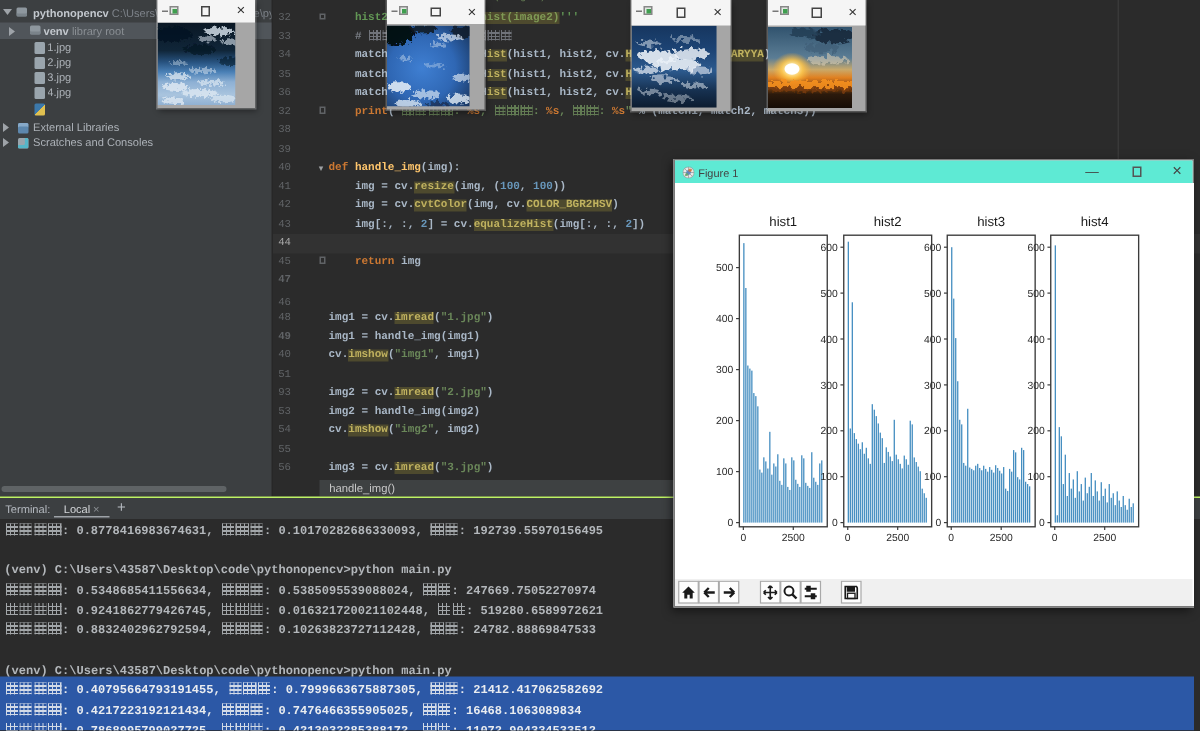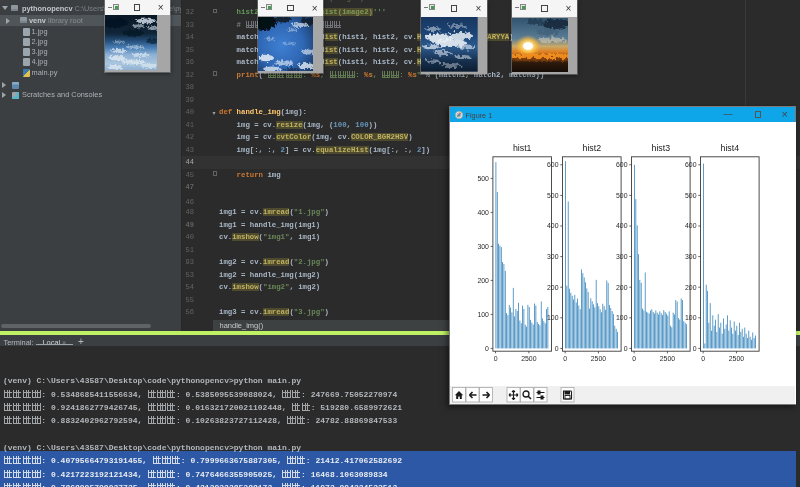--- a/index.html
+++ b/index.html
@@ -33,21 +33,21 @@
 #curline { position:absolute; left:0; top:156.2px; width:619px; height:12.5px; background:#323232; }
 #guide { position:absolute; left:564px; top:0; width:1px; height:331px; background:#393939; }
 #pdivider { position:absolute; left:181px; top:0; width:1px; height:331px; background:#272727; }
 #l31 { position:absolute; left:38px; top:-8.2px; height:12.65px; line-height:12.65px; font-family:"Liberation Mono",monospace; font-size:7.33px; color:#5f7550; white-space:pre; }
 
 
 #hint { position:absolute; left:213px; top:319.8px; width:380px; height:11.6px; background:#3e4142; }
 #hint span { position:absolute; left:6.5px; top:1.2px; font-size:7.5px; color:#c8c8c8; font-family:"Liberation Sans",sans-serif; }
 
 
-#tbar { position:absolute; left:0; top:331px; width:800px; height:14.5px; background:#3c3f41; border-top:4px solid #bef264; }
+#tbar { position:absolute; left:0; top:331px; width:800px; height:14.5px; background:#3c3f41; border-top:1px solid #bef264; }
 #tbar .tl1 { position:absolute; left:3.5px; top:2.6px; font-size:7.4px; color:#b5bac0; }
 #tbar .tl2 { position:absolute; left:42.5px; top:2.6px; font-size:7.4px; color:#d4d7da; }
 #tbar .tlx { position:absolute; left:62px; top:2.6px; font-size:7.4px; color:#8a8e92; }
 #tbar .tplus { position:absolute; left:78px; top:0.6px; font-size:10px; color:#b5bac0; }
 #tunder { position:absolute; left:36px; top:343.6px; width:37px; height:1.3px; background:#9da2a7; }
 #term { position:absolute; left:0; top:345.5px; width:800px; height:141.5px; background:#2b2b2b; }
 .tl { position:absolute; left:2.9px; height:13.3px; line-height:13.3px; font-family:"Liberation Mono",monospace; font-size:8.03px; font-weight:bold; color:#b3b7bb; white-space:pre; }
 #tsel { position:absolute; left:0; top:105.5px; width:796px; height:36px; background:#2c58a6; }
 .tl.tsl { color:#e9ecf0; }
 
@@ -63,21 +63,21 @@
 .cvw { position:absolute; top:0; background:#a6a6a6; box-shadow:0 0 0 1px rgba(255,255,255,0.25), 1px 2px 4px rgba(0,0,0,0.4); }
 .cvtb { position:absolute; left:0; top:0; width:100%; background:#f5f5f5; }
 .cvdash { position:absolute; left:3px; top:6.5px; width:4px; height:1.6px; background:#777; }
 .cvic { position:absolute; left:8.5px; top:3.5px; width:6px; height:6px; background:#e3e8e3; border:1px solid #888; }
 .cvic:after { content:""; position:absolute; left:0.8px; top:1px; width:3px; height:3px; background:#3f9e4f; }
 .cvmax { position:absolute; left:50%; margin-left:-3.5px; width:6.8px; height:6.8px; border:1.1px solid #444; }
 .cvx { position:absolute; right:6px; font-size:10px; color:#333; line-height:11px; font-family:"Liberation Sans",sans-serif; }
 
 
 #fig { position:absolute; left:448.5px; top:105.5px; width:347.5px; height:299px; background:#ffffff; border:1px solid #7a7a7a; box-shadow:-2px 2px 6px rgba(0,0,0,0.5); }
-#figtb { position:absolute; left:0; top:0; width:100%; height:16.5px; background:#0ea5e9; }
+#figtb { position:absolute; left:0; top:0; width:100%; height:16.5px; background:#5eead4; }
 #figtb .t { position:absolute; left:16px; top:4px; font-size:7.3px; color:#444; }
 #figtb .bmin { position:absolute; left:274px; top:3px; width:9px; height:9px; color:#444; font-size:9px; line-height:9px; }
 #figtb .bmax { position:absolute; left:305px; top:4.5px; width:6.5px; height:6.5px; border:1px solid #555; }
 #figtb .bx { position:absolute; left:332px; top:1.5px; font-size:11px; color:#444; }
 #figcv { position:absolute; left:0; top:15.5px; width:345.5px; height:263px; background:#f9a8d4; }
 #figtool { position:absolute; left:0; top:279.5px; width:345.5px; height:18px; background:#f0f0f0; }
 </style></head>
 <body>
 <div id="root">
 
@@ -152,22 +152,22 @@
   <span class="arrow arr" style="left:6px;top:17.5px"></span>
   <span class="fold" style="left:19.5px;top:17.2px"></span>
   <div class="row" style="top:27.2px;left:31.5px">1.jpg</div>
       <span class="ficon" style="left:23px;top:28.3px"></span>
   <div class="row" style="top:37.2px;left:31.5px">2.jpg</div>
       <span class="ficon" style="left:23px;top:38.3px"></span>
   <div class="row" style="top:47.2px;left:31.5px">3.jpg</div>
       <span class="ficon" style="left:23px;top:48.3px"></span>
   <div class="row" style="top:57.2px;left:31.5px">4.jpg</div>
       <span class="ficon" style="left:23px;top:58.3px"></span>
-  <div class="row" style="top:68px;left:31.5px">main.py</div>
   <span style="position:absolute;left:22.5px;top:69.2px;width:7px;height:7.5px;background:linear-gradient(135deg,#3c78aa 50%,#e0c050 50%);border-radius:1px"></span>
+  <div class="row" style="top:80.2px;left:22px">External Libraries</div>
   <span class="arrow arr" style="left:2px;top:82px"></span>
   <span style="position:absolute;left:11.5px;top:81.5px;width:7px;height:7px;background:#5d87ad;border-radius:1px;box-shadow:inset 0 2.4px 0 #87a9c8"></span>
   <div class="row" style="top:90.4px;left:22px">Scratches and Consoles</div>
   <span class="arrow arr" style="left:2px;top:92.2px"></span>
   <span style="position:absolute;left:11.5px;top:91.7px;width:7px;height:7px;background:#9aa5ad;border-radius:1px;box-shadow:inset -2.4px -2.4px 0 #56b6c8"></span>
   <div id="pscroll"></div>
 </div>
 
 <div id="hint">
       <span>handle_img()</span>
@@ -175,20 +175,21 @@
 
 <div id="tbar">
   <span class="tl1">Terminal:</span>
       <span class="tl2">Local</span>
       <span class="tlx">×</span>
       <span class="tplus">+</span>
 </div>
 <div id="tunder"></div>
 <div id="term">
   <div id="tsel"></div>
+  <div class="tl" style="top:2.35px"><i class="cjt"></i><i class="cjt"></i><i class="cjt"></i><i class="cjt"></i>: 0.8778416983674631, <i class="cjt"></i><i class="cjt"></i><i class="cjt"></i>: 0.10170282686330093, <i class="cjt"></i><i class="cjt"></i>: 192739.55970156495</div>
       <div class="tl" style="top:15.65px"></div>
       <div class="tl" style="top:28.95px">(venv) C:\Users\43587\Desktop\code\pythonopencv&gt;python main.py</div>
       <div class="tl" style="top:42.25px"><i class="cjt"></i><i class="cjt"></i><i class="cjt"></i><i class="cjt"></i>: 0.5348685411556634, <i class="cjt"></i><i class="cjt"></i><i class="cjt"></i>: 0.5385095539088024, <i class="cjt"></i><i class="cjt"></i>: 247669.75052270974</div>
       <div class="tl" style="top:55.55px"><i class="cjt"></i><i class="cjt"></i><i class="cjt"></i><i class="cjt"></i>: 0.9241862779426745, <i class="cjt"></i><i class="cjt"></i><i class="cjt"></i>: 0.016321720021102448, <i class="cjt"></i><i class="cjt"></i>: 519280.6589972621</div>
       <div class="tl" style="top:68.85px"><i class="cjt"></i><i class="cjt"></i><i class="cjt"></i><i class="cjt"></i>: 0.8832402962792594, <i class="cjt"></i><i class="cjt"></i><i class="cjt"></i>: 0.10263823727112428, <i class="cjt"></i><i class="cjt"></i>: 24782.88869847533</div>
       <div class="tl" style="top:82.15px"></div>
       <div class="tl" style="top:95.45px">(venv) C:\Users\43587\Desktop\code\pythonopencv&gt;python main.py</div>
       <div class="tl tsl" style="top:108.75px"><i class="cjt"></i><i class="cjt"></i><i class="cjt"></i><i class="cjt"></i>: 0.40795664793191455, <i class="cjt"></i><i class="cjt"></i><i class="cjt"></i>: 0.7999663675887305, <i class="cjt"></i><i class="cjt"></i>: 21412.417062582692</div>
       <div class="tl tsl" style="top:122.05px"><i class="cjt"></i><i class="cjt"></i><i class="cjt"></i><i class="cjt"></i>: 0.4217223192121434, <i class="cjt"></i><i class="cjt"></i><i class="cjt"></i>: 0.7476466355905025, <i class="cjt"></i><i class="cjt"></i>: 16468.1063089834</div>
       <div class="tl tsl" style="top:135.35px"><i class="cjt"></i><i class="cjt"></i><i class="cjt"></i><i class="cjt"></i>: 0.7868995799027725, <i class="cjt"></i><i class="cjt"></i><i class="cjt"></i>: 0.4213032285388172, <i class="cjt"></i><i class="cjt"></i>: 11072.904334533512</div>

